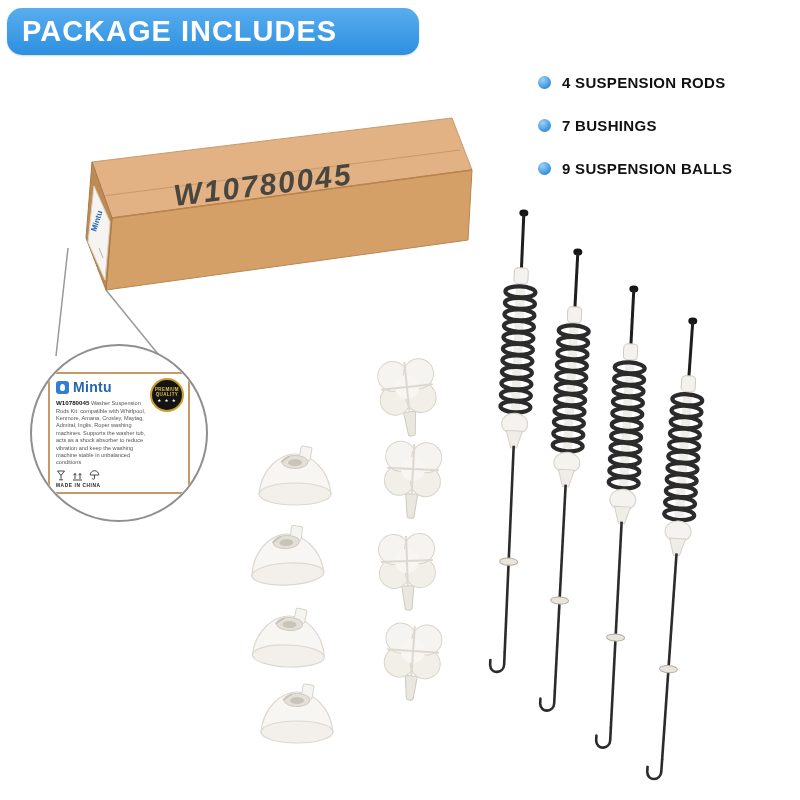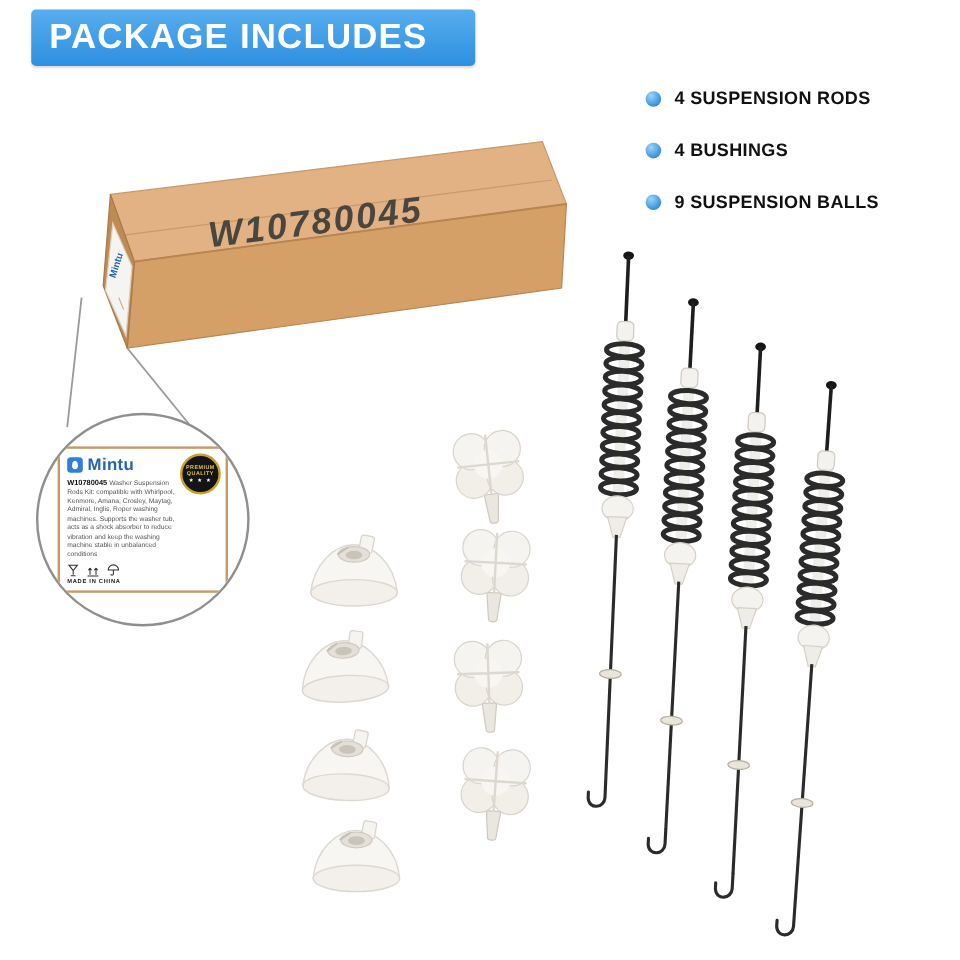--- a/index.html
+++ b/index.html
@@ -4,22 +4,22 @@
 <style>
   html,body{margin:0;padding:0;background:#ffffff;}
   .stage{
     position:relative;width:800px;height:800px;overflow:hidden;background:#ffffff;
     font-family:"Liberation Sans", sans-serif;
   }
   .scene{position:absolute;left:0;top:0;z-index:1;}
 
   
   .banner{
-    position:absolute;left:26px;top:8px;z-index:3;
-    width:370px;height:47px;border-radius:4px;
+    position:absolute;left:7px;top:8px;z-index:3;
+    width:412px;height:47px;border-radius:15px;
     background:linear-gradient(180deg,#58adee 0%,#2d90e0 100%);
     display:flex;align-items:center;padding-left:15px;box-sizing:border-box;
     box-shadow:0 1px 2px rgba(0,0,0,.15);
   }
   .banner span{color:#fff;font-size:29px;font-weight:bold;letter-spacing:1px;}
 
   
   .includes{
     position:absolute;left:538px;top:69px;z-index:3;
     list-style:none;margin:0;padding:0;
@@ -164,21 +164,21 @@
     <span>PACKAGE INCLUDES</span>
   </div>
 
   <ul class="includes">
     <li>
       <span class="dot"></span>
       <span class="lbl">4 SUSPENSION RODS</span>
     </li>
     <li>
       <span class="dot"></span>
-      <span class="lbl">4 BUSHINGS</span>
+      <span class="lbl">7 BUSHINGS</span>
     </li>
     <li>
       <span class="dot"></span>
       <span class="lbl">9 SUSPENSION BALLS</span>
     </li>
   </ul>
 
   <div class="callout">
     <div class="mini-label">
       <div class="mini-head">

